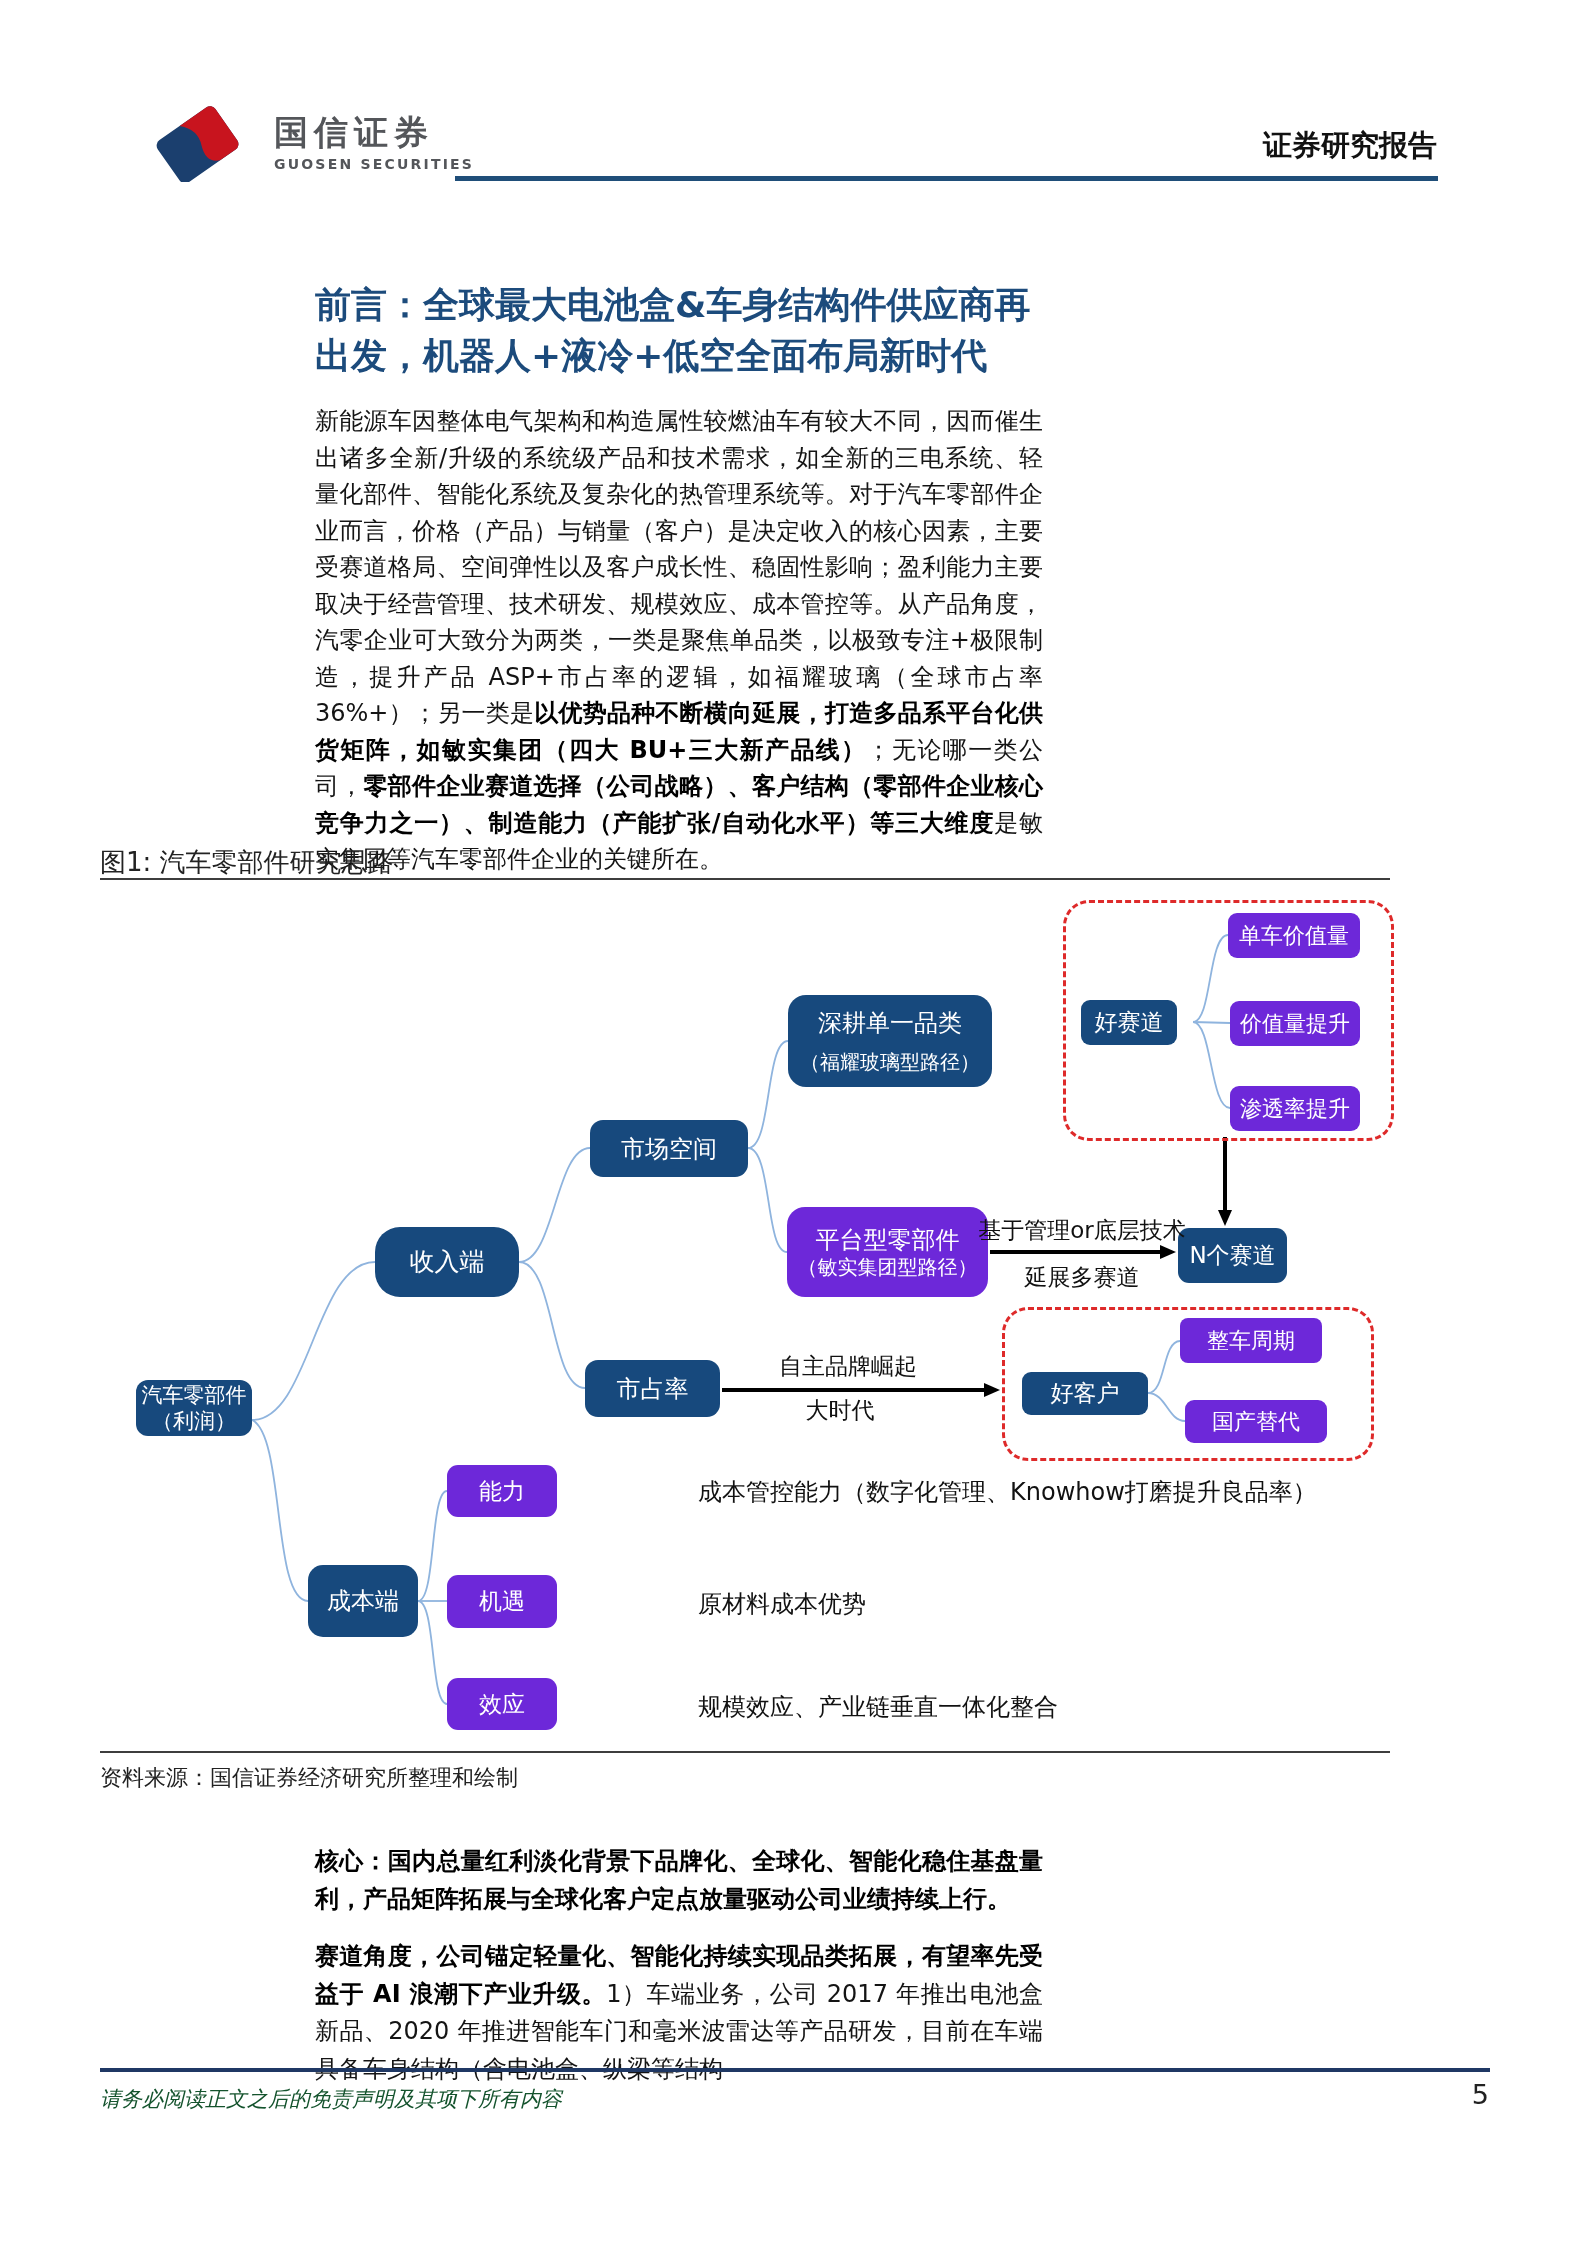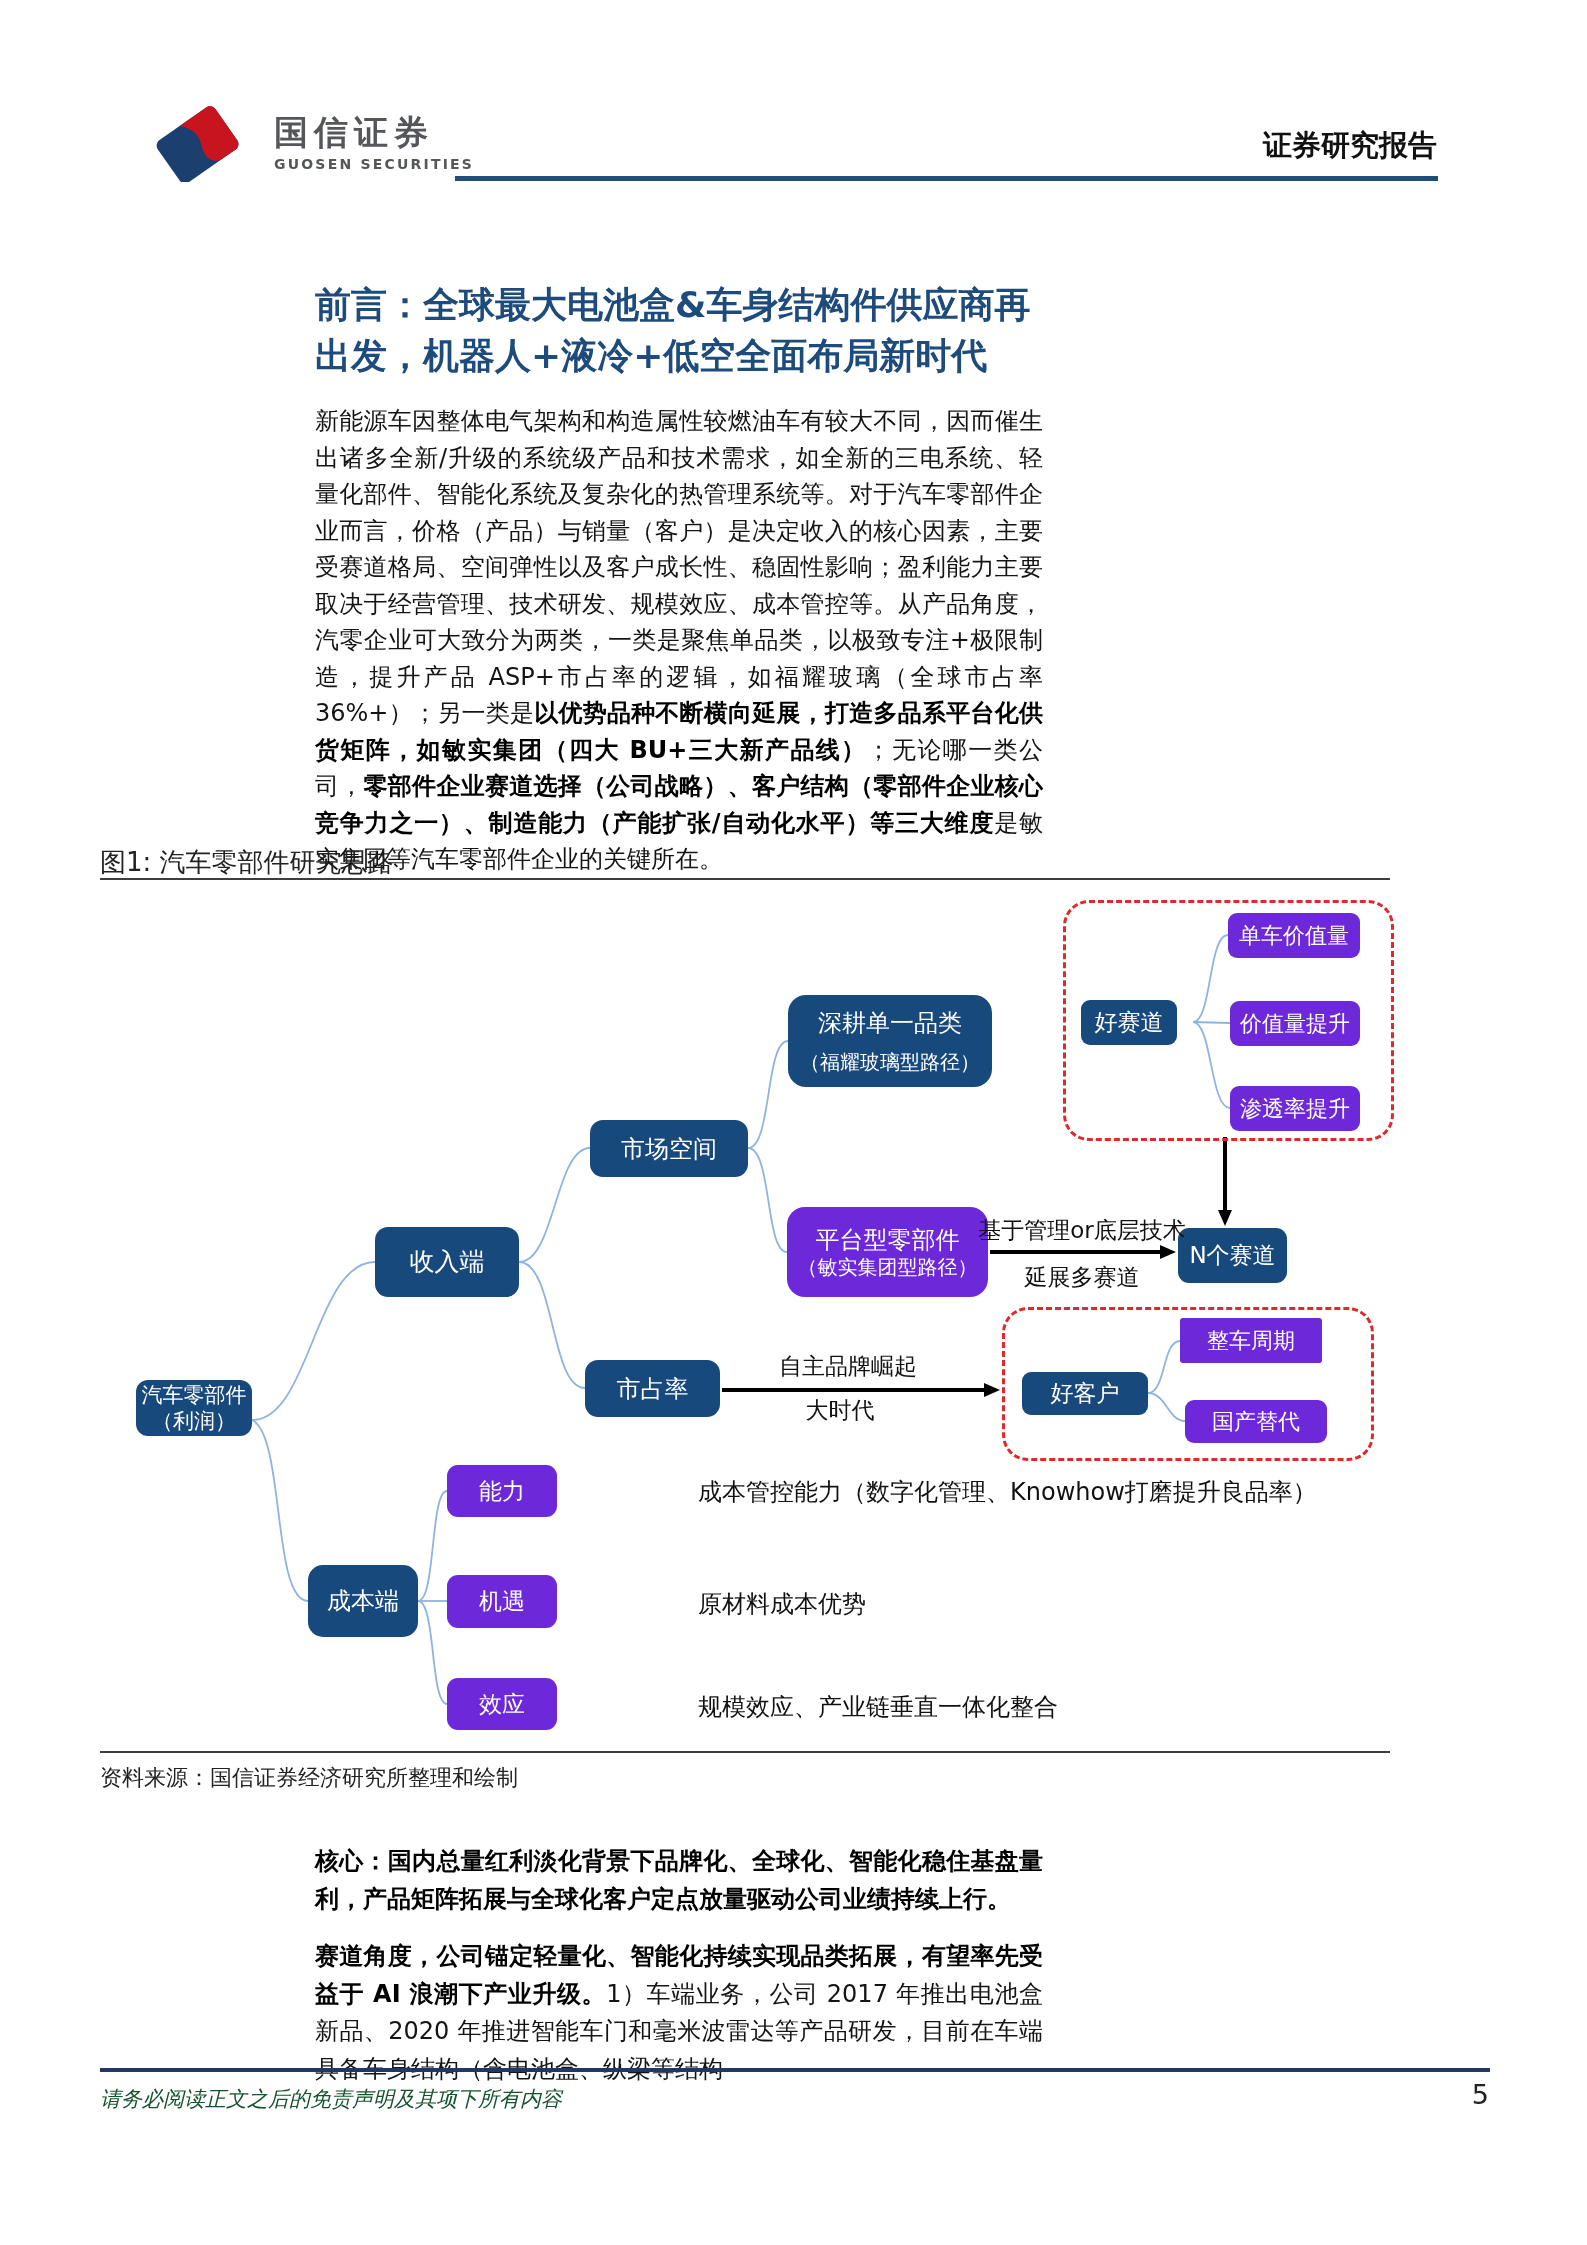--- a/index.html
+++ b/index.html
@@ -31,36 +31,36 @@
   #fig-source{left:0;top:918px;font-size:22px;color:#222;}
   #fig-svg{left:0;top:0;}
 
   .node{position:absolute;display:flex;flex-direction:column;align-items:center;justify-content:center;
         color:#fff;text-align:center;line-height:1.25;}
   .node.blue{background:#17497D;}
   .node.red{background:#6d28d9;}
   .dashed{position:absolute;border:3px dashed #DE2A2A;border-radius:26px;background:transparent;}
 
   #n-root{left:36px;top:535px;width:116px;height:56px;border-radius:12px;font-size:21px;}
-  #n-revenue{left:275px;top:382px;width:144px;height:70px;border-radius:13px;font-size:25px;}
+  #n-revenue{left:275px;top:382px;width:144px;height:70px;border-radius:25px;font-size:25px;}
   #n-cost{left:208px;top:720px;width:110px;height:72px;border-radius:15px;font-size:24px;}
   #n-market-space{left:490px;top:275px;width:158px;height:57px;border-radius:13px;font-size:24px;}
   #n-market-share{left:485px;top:515px;width:135px;height:57px;border-radius:13px;font-size:24px;}
   #n-single{left:688px;top:150px;width:204px;height:92px;border-radius:18px;font-size:24px;gap:12px;}
   #n-platform{left:687px;top:362px;width:201px;height:90px;border-radius:18px;font-size:24px;}
   #n-single .l2,#n-platform .l2{font-size:20px;}
   #dashed-track{left:963px;top:55px;width:325px;height:235px;}
   #n-good-track{left:981px;top:155px;width:96px;height:45px;border-radius:9px;font-size:23px;}
   #n-per-car{left:1128px;top:68px;width:132px;height:45px;border-radius:9px;font-size:22px;}
   #n-value-up{left:1130px;top:156px;width:130px;height:45px;border-radius:9px;font-size:22px;}
   #n-penetration{left:1130px;top:241px;width:130px;height:45px;border-radius:9px;font-size:22px;}
   #n-ntracks{left:1078px;top:383px;width:109px;height:55px;border-radius:11px;font-size:23px;}
   #dashed-customer{left:902px;top:462px;width:366px;height:148px;}
   #n-good-customer{left:922px;top:527px;width:126px;height:43px;border-radius:9px;font-size:23px;}
-  #n-vehicle-cycle{left:1080px;top:473px;width:142px;height:45px;border-radius:3px;font-size:22px;}
+  #n-vehicle-cycle{left:1080px;top:473px;width:142px;height:45px;border-radius:8px;font-size:22px;}
   #n-domestic{left:1085px;top:555px;width:142px;height:43px;border-radius:9px;font-size:22px;}
   #n-capability{left:347px;top:620px;width:110px;height:52px;border-radius:11px;font-size:23px;}
   #n-opportunity{left:347px;top:730px;width:110px;height:53px;border-radius:11px;font-size:23px;}
   #n-effect{left:347px;top:833px;width:110px;height:52px;border-radius:11px;font-size:23px;}
 
   .lbl{position:absolute;font-size:23px;color:#111;white-space:nowrap;}
   #lbl-track-top{left:982px;top:370px;transform:translateX(-50%);}
   #lbl-track-bottom{left:982px;top:417px;transform:translateX(-50%);}
   #lbl-cust-top{left:748px;top:506px;transform:translateX(-50%);}
   #lbl-cust-bottom{left:740px;top:550px;transform:translateX(-50%);}

